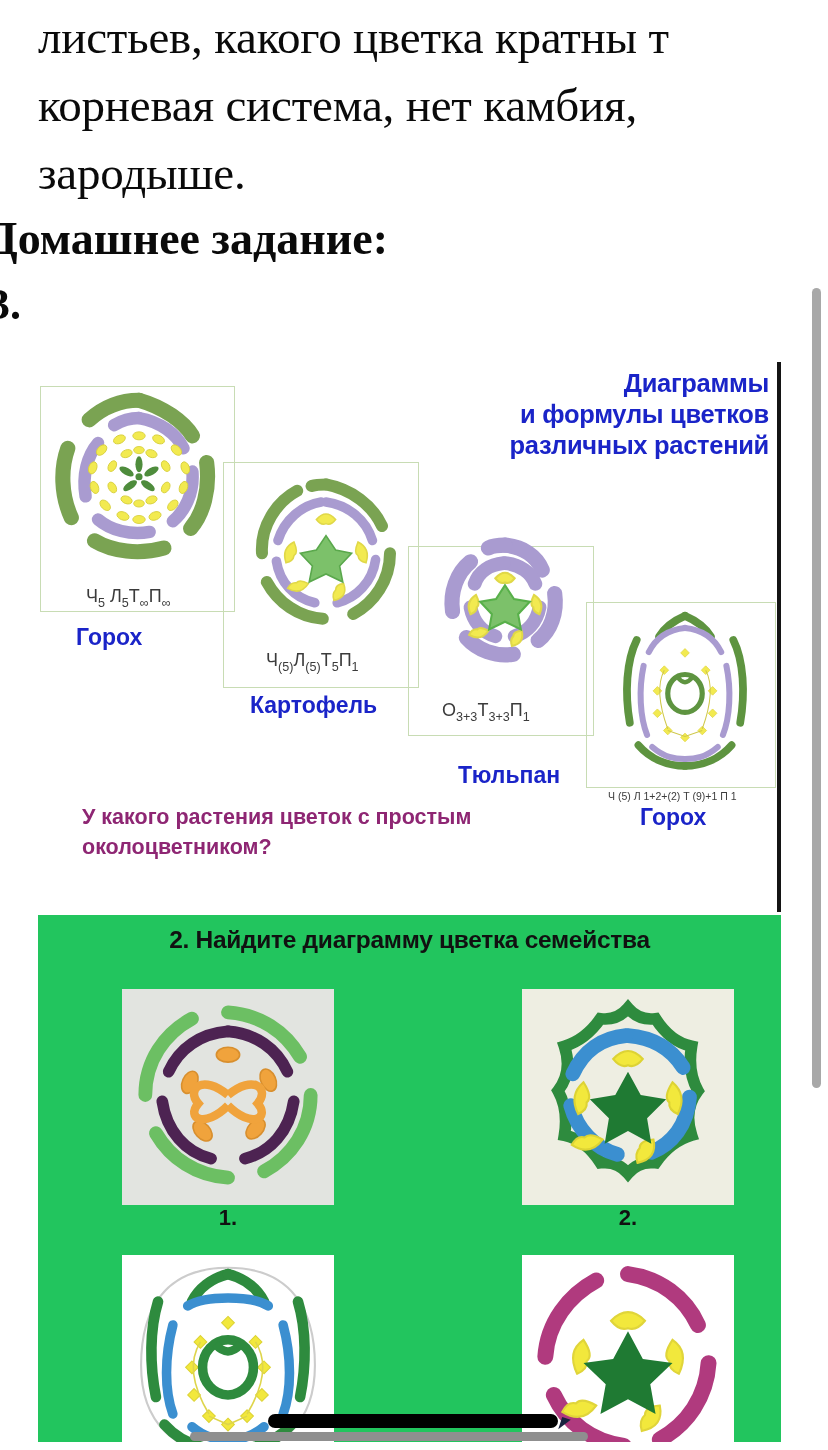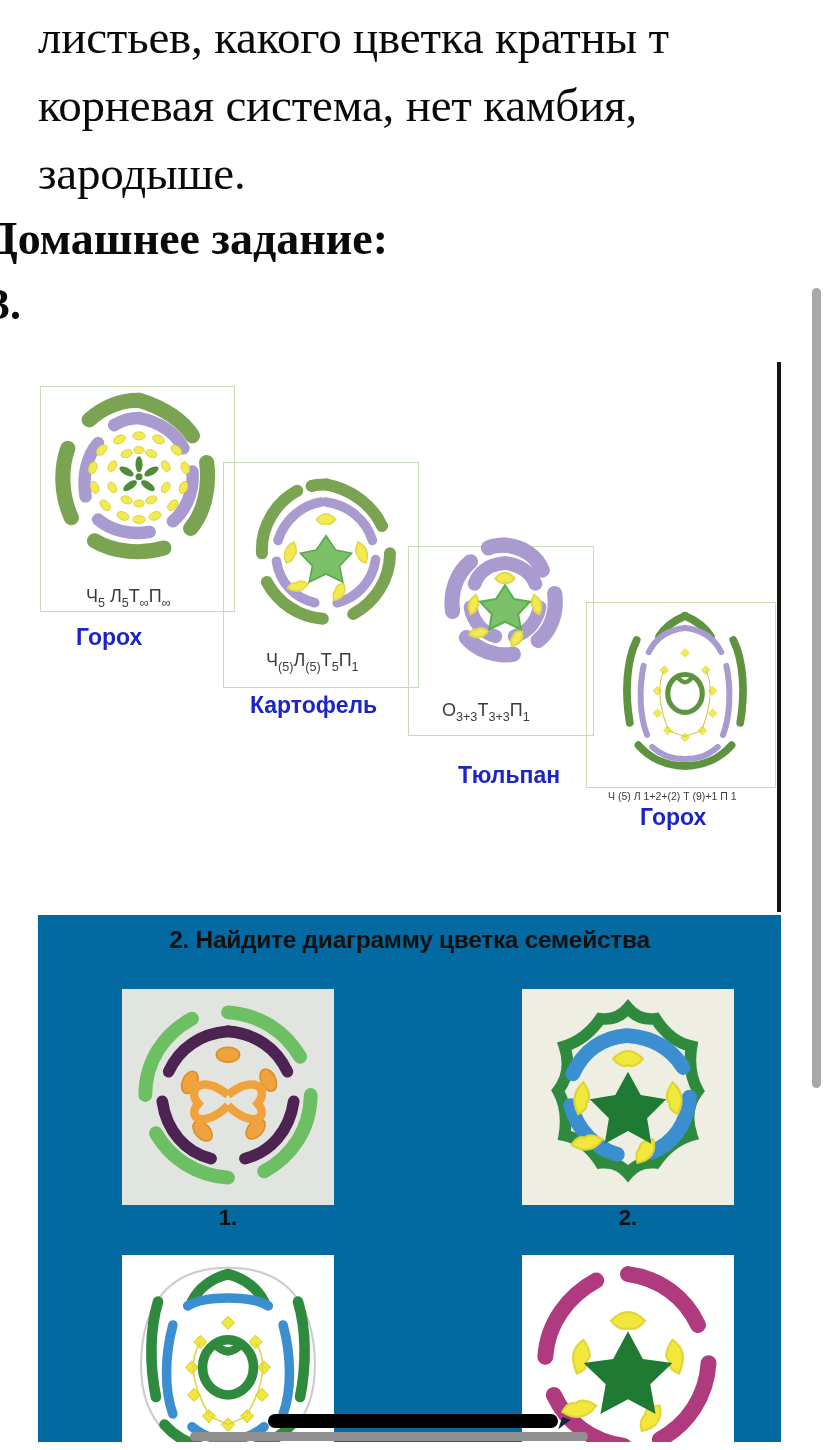--- a/index.html
+++ b/index.html
@@ -131,21 +131,21 @@
     line-height: 30px;
   }
 
   
   .slide2 {
     position: absolute;
     left: 38px;
     top: 915px;
     width: 743px;
     height: 527px;
-    background: #0369a1;
+    background: #22c55e;
     overflow: hidden;
   }
   .s2-title {
     position: absolute;
     left: 0;
     top: 8px;
     width: 743px;
     text-align: center;
     color: #111111;
     font-weight: bold;
@@ -226,20 +226,25 @@
 <div class="doc-text">
   <div class="doc-line l1">листьев, какого цветка кратны т</div>
   <div class="doc-line l2">корневая система, нет камбия, </div>
   <div class="doc-line l3">зародыше.</div>
   <div class="doc-head">Домашнее задание:</div>
   <div class="doc-num">3.</div>
 </div>
 
 <div class="slide1">
 
+  <div class="s1-title">
+    <div>Диаграммы</div>
+    <div>и формулы цветков</div>
+    <div>различных растений</div>
+  </div>
 
   <div class="frame fr-apple"></div>
   <div class="frame fr-potato"></div>
   <div class="frame fr-tulip"></div>
   <div class="frame fr-pea"></div>
 
   <div class="diagram dg-apple">
     <svg width="178" height="186" viewBox="0 0 200 200">
       <g fill="none" stroke="#7aa352" stroke-width="17" stroke-linecap="round">
         <path d="M100 16 C 128 24 150 40 160 56"></path>
@@ -385,20 +390,21 @@
         <path d="M104 77 C 112 92 112 112 100 145"></path>
         <path d="M60 147 L80 154 L100 147"></path>
       </g>
       <ellipse cx="80" cy="104" rx="20" ry="22" fill="none" stroke="#5e9440" stroke-width="6"></ellipse>
       <path d="M72 86 q8 10 16 0" fill="none" stroke="#5e9440" stroke-width="5"></path>
     </svg>
   </div>
   <div class="formula fm-pea">Ч (5) Л 1+2+(2) Т (9)+1 П 1</div>
   <div class="plantname pn-pea">Горох</div>
 
+  <div class="s1-question">У какого растения цветок  с простым околоцветником?</div>
 </div>
 
 <div class="slide2">
   <div class="s2-title">
     <div>2. Найдите диаграмму цветка семейства</div>
   </div>
 
   <div class="opt opt1">
     <div class="opt-thumb bg-grey">
       <svg width="212" height="212" viewBox="0 0 200 200">

